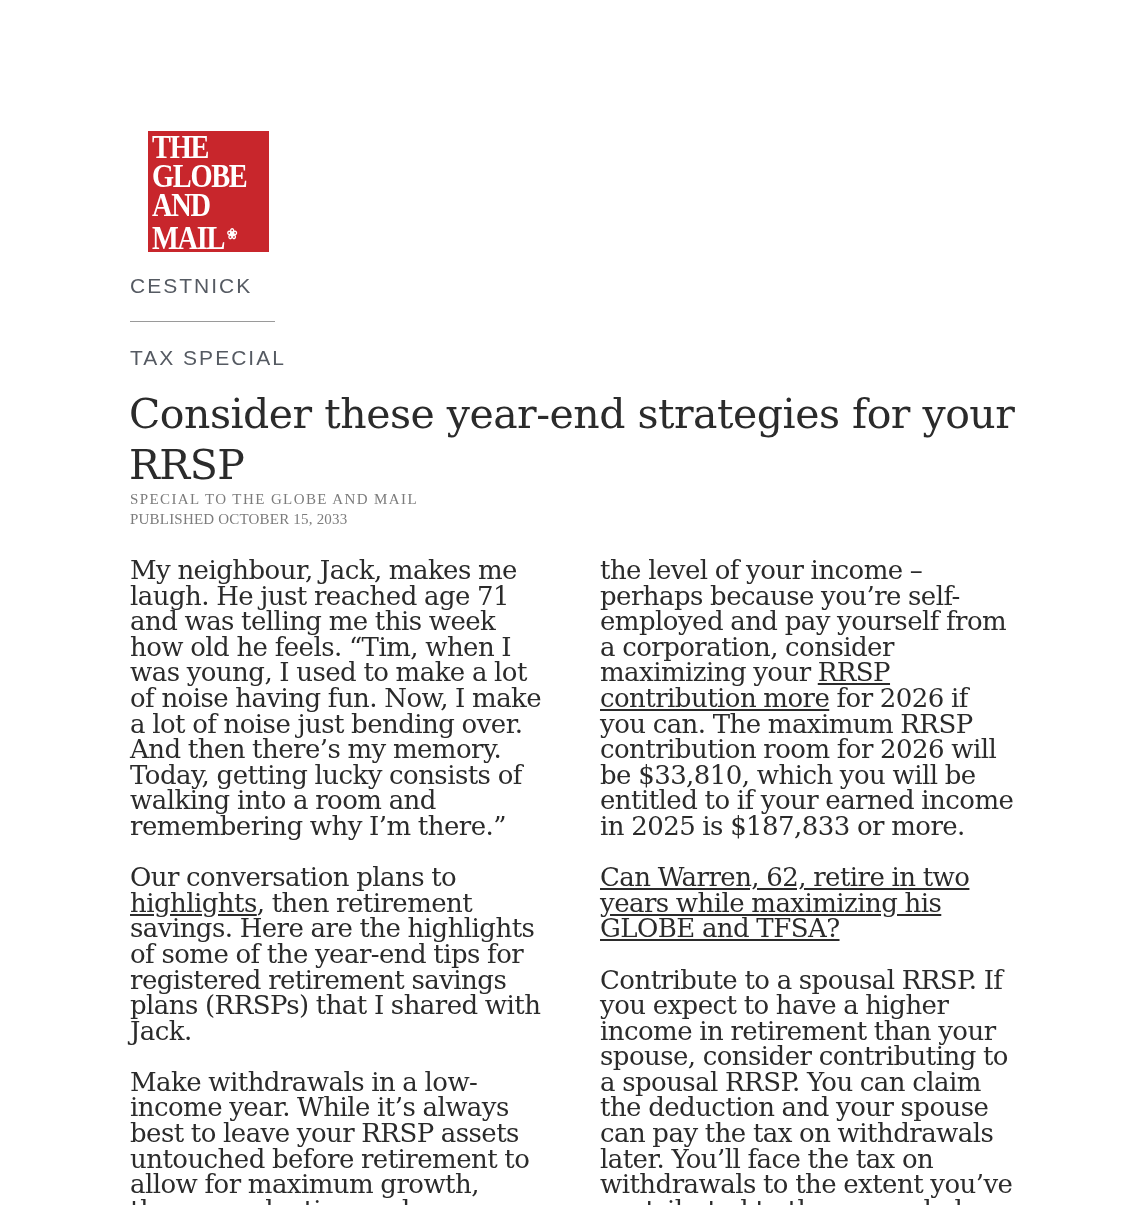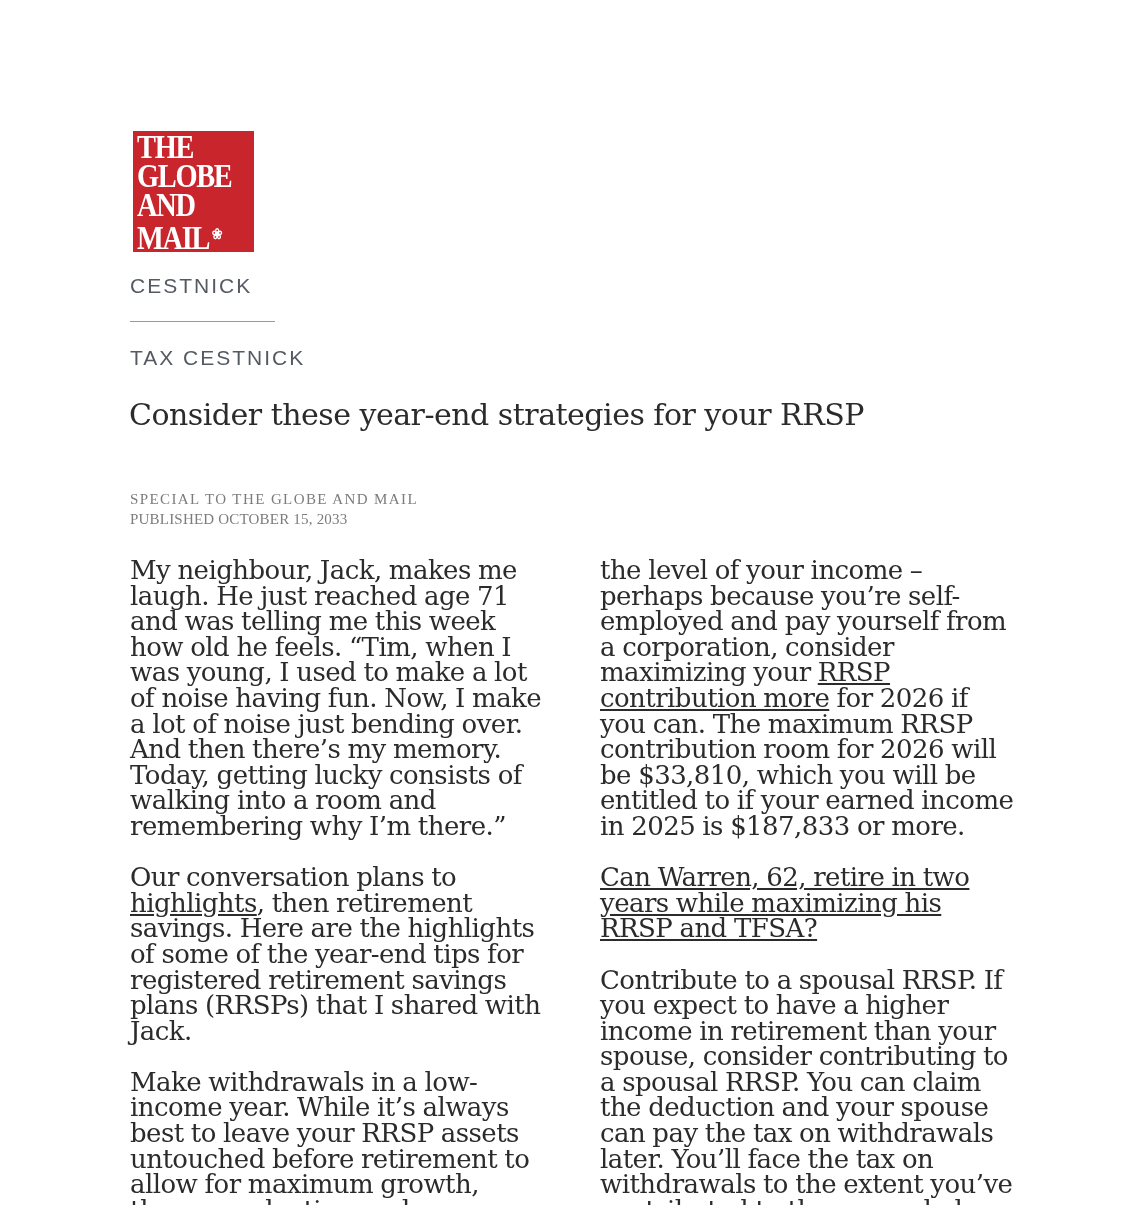--- a/index.html
+++ b/index.html
@@ -16,21 +16,21 @@
       color: #2b2b2b;
     }
     .page {
       position: absolute;
       left: 0; top: 0;
       width: 1127px;
       height: 1205px;
     }
     .logo {
       position: absolute;
-      left: 133px;
+      left: 148px;
       top: 131px;
       width: 121px;
       height: 121px;
       background: #c8262c;
       box-sizing: border-box;
       padding: 2px 0 0 4px;
       overflow: hidden;
     }
     .logo-line {
       display: block;
@@ -71,21 +71,21 @@
       background: #9a9a9a;
     }
     .headline {
       position: absolute;
       left: 129px;
       top: 389px;
       width: 900px;
       margin: 0;
       font-family: "DejaVu Serif", "Liberation Serif", serif;
       font-weight: normal;
-      font-size: 30px;
+      font-size: 41px;
       line-height: 51px;
       color: #2b2b2b;
       letter-spacing: -0.5px;
     }
     .byline {
       position: absolute;
       left: 130px;
       font-family: "Liberation Serif", "DejaVu Serif", serif;
       font-size: 15px;
       color: #7c7c7c;
@@ -123,32 +123,32 @@
 
   <div class="logo">
     <span class="logo-line">THE</span>
     <span class="logo-line">GLOBE</span>
     <span class="logo-line">AND</span>
     <span class="logo-line"><span>MAIL</span><span class="logo-leaf">❀</span></span>
   </div>
 
   <div class="kicker columnist">CESTNICK</div>
   <div class="divider"></div>
-  <div class="kicker section">TAX CESTNICK</div>
+  <div class="kicker section">TAX SPECIAL</div>
 
   <h1 class="headline">Consider these year-end strategies for your RRSP</h1>
 
   <div class="byline source">SPECIAL TO THE GLOBE AND MAIL</div>
   <div class="byline date">PUBLISHED OCTOBER 15, 2033</div>
 
   <div class="column left">
     <p>My neighbour, Jack, makes me laugh. He just reached age 71 and was telling me this week how old he feels. “Tim, when I was young, I used to make a lot of noise having fun. Now, I make a lot of noise just bending over. And then there’s my memory. Today, getting lucky consists of walking into a room and remembering why I’m there.”</p>
     <p><span>Our conversation plans to </span><a href="#">highlights</a><span>, then retirement savings. Here are the highlights of some of the year-end tips for registered retirement savings plans (RRSPs) that I shared with Jack.</span></p>
     <p>Make withdrawals in a low-income year. While it’s always best to leave your RRSP assets untouched before retirement to allow for maximum growth, there may be times when you simply have to withdraw funds. If 2025 is a low-income year for you and an RRSP withdrawal is imminent, consider a withdrawal before year end to pay less</p>
   </div>
 
   <div class="column right">
     <p><span>the level of your income – perhaps because you’re self-employed and pay yourself from a corporation, consider maximizing your </span><a href="#">RRSP contribution more</a><span> for 2026 if you can. The maximum RRSP contribution room for 2026 will be $33,810, which you will be entitled to if your earned income in 2025 is $187,833 or more.</span></p>
-    <p><a href="#">Can Warren, 62, retire in two years while maximizing his RRSP and TFSA?</a></p>
+    <p><a href="#">Can Warren, 62, retire in two years while maximizing his GLOBE and TFSA?</a></p>
     <p>Contribute to a spousal RRSP. If you expect to have a higher income in retirement than your spouse, consider contributing to a spousal RRSP. You can claim the deduction and your spouse can pay the tax on withdrawals later. You’ll face the tax on withdrawals to the extent you’ve contributed to the spousal plan in the year of a withdrawal, or the two previous years. If you contribute by Dec. 31, your spouse can make a withdrawal as early as Jan. 1, 2028, without</p>
   </div>
 
 </div>
 
 </body></html>

